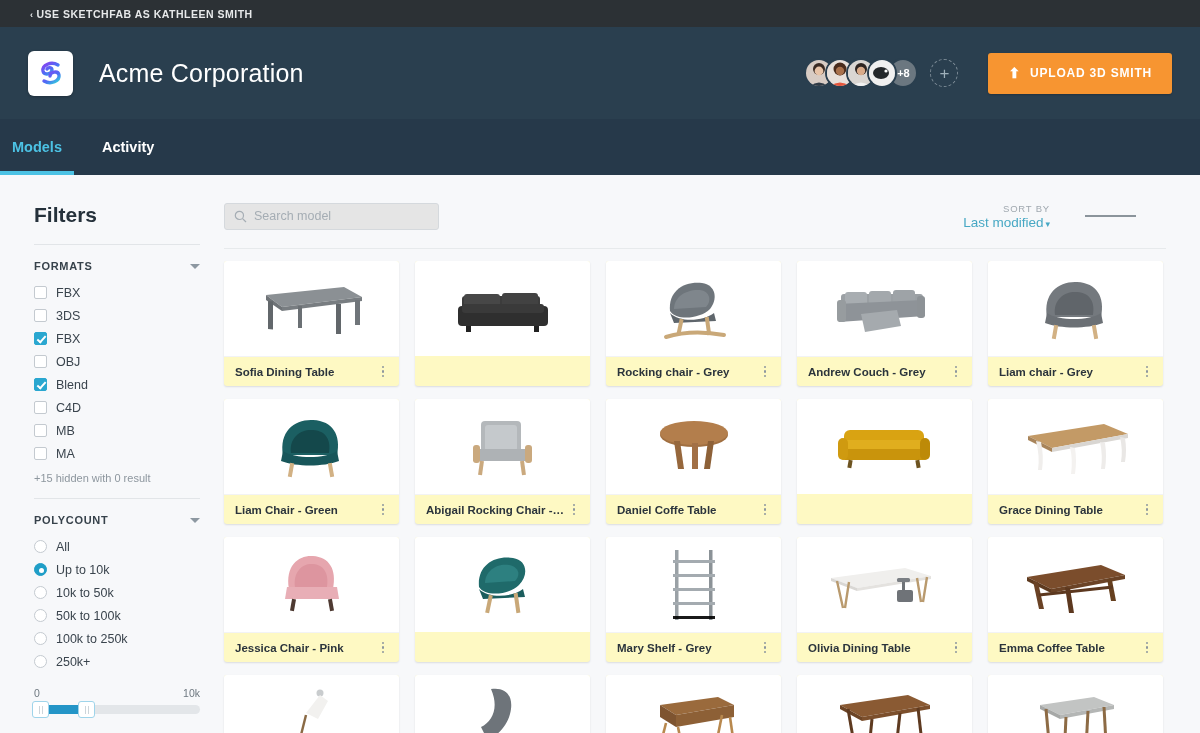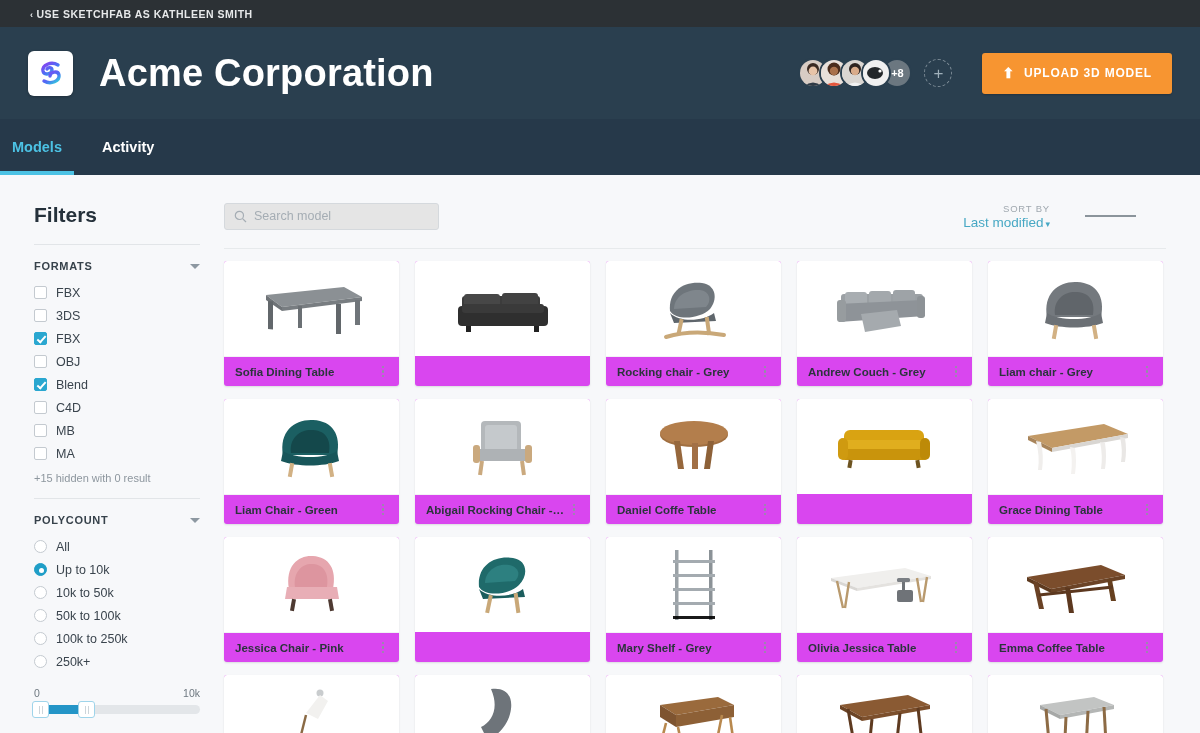--- a/index.html
+++ b/index.html
@@ -24,21 +24,21 @@
   .header {
     height: 92px; background: #2a3f4f;
     display: flex; align-items: center; padding: 0 28px;
   }
   .logo-box {
     width: 45px; height: 45px; border-radius: 6px; background: #fff;
     display: flex; align-items: center; justify-content: center; flex: none;
     box-shadow: 0 1px 3px rgba(0,0,0,.25);
   }
   .org-title {
-    color: #fff; font-size: 38px; font-weight: bold;
+    color: #fff; font-size: 25px; font-weight: normal;
     margin-left: 26px; letter-spacing: .2px;
   }
   .header-right { margin-left: auto; display: flex; align-items: center; }
   .avatars { display: flex; align-items: center; }
   .avatar {
     width: 30px; height: 30px; border-radius: 50%; border: 2px solid #2a3f4f;
     margin-left: -9px; overflow: hidden; position: relative; flex: none;
   }
   .avatar:first-child { margin-left: 0; }
   .avatar-more {
@@ -183,21 +183,21 @@
 
   
   .toolbar-rule {
     height: 1px; background: #e7eaec; margin-top: 17px;
   }
   .grid {
     margin-top: 12px; display: grid;
     grid-template-columns: repeat(5, 175px); gap: 13px 16px;
   }
   .card {
-    width: 175px; background: #d946ef; border-radius: 3px;
+    width: 175px; background: #fef9c3; border-radius: 3px;
     box-shadow: 0 1px 2px rgba(30,40,50,.13); overflow: hidden;
   }
   .card-thumb {
     height: 95px; display: flex; align-items: center; justify-content: center;
     background: #fff; padding: 6px;
   }
   .card-thumb svg { display: block; }
   .card-foot {
     height: 30px; display: flex; align-items: center;
     padding: 0 9px 0 11px; border-top: 1px solid #f2f3f5;
@@ -266,21 +266,21 @@
             <rect width="26" height="26" fill="#f0f0f0"></rect>
             <ellipse cx="12" cy="13" rx="8" ry="6" fill="#23272a"></ellipse>
             <circle cx="17" cy="11" r="1.6" fill="#fff"></circle>
           </svg>
       </div>
       <div class="avatar-more">+8</div>
     </div>
     <div class="avatar-add">+</div>
     <button class="upload-btn">
       <span class="up-arrow">⬆</span>
-      <span>UPLOAD 3D MODEL</span>
+      <span>UPLOAD 3D SMITH</span>
     </button>
   </div>
 </div>
 
 <div class="navbar">
   <div class="tab active">
     <span>Models</span>
   </div>
   <div class="tab">
     <span>Activity</span>
@@ -679,21 +679,21 @@
             <path d="M8 28 L34 38 L34 41 L8 31 Z" fill="#d9d7d4"></path>
             <path d="M34 38 L108 26 L108 29 L34 41 Z" fill="#e4e2df"></path>
             <path d="M14 31 L20 58 M26 32 L22 58" stroke="#b99a6e" stroke-width="2.4"></path>
             <path d="M94 28 L98 52 M104 27 L100 52" stroke="#b99a6e" stroke-width="2.4"></path>
             <rect x="74" y="40" width="16" height="12" rx="2" fill="#6f7378"></rect>
             <rect x="79" y="30" width="3" height="12" fill="#6f7378"></rect>
             <rect x="74" y="28" width="13" height="4" rx="1.5" fill="#7b7f84"></rect>
           </svg>
         </div>
         <div class="card-foot">
-          <span class="card-name">Olivia Jessica Table</span>
+          <span class="card-name">Olivia Dining Table</span>
           <span class="kebab">
               <i></i>
               <i></i>
               <i></i>
             </span>
         </div>
       </div>
 
       <div class="card">
         <div class="card-thumb">

